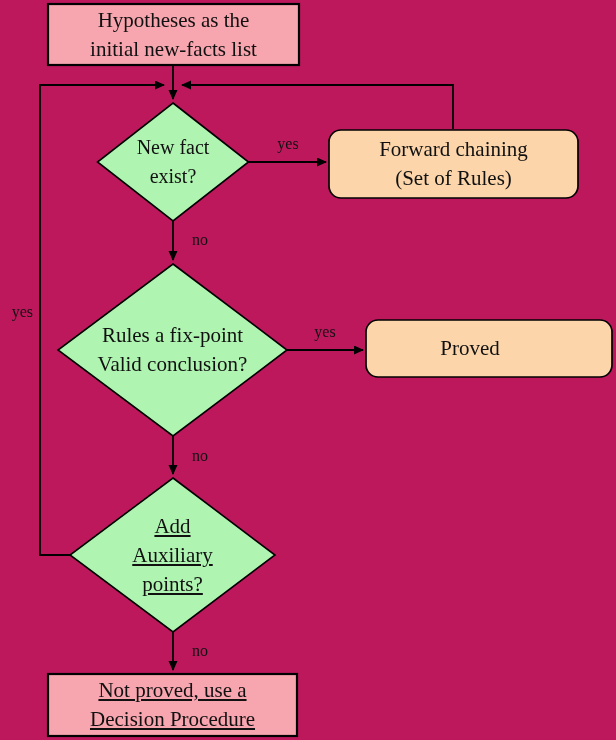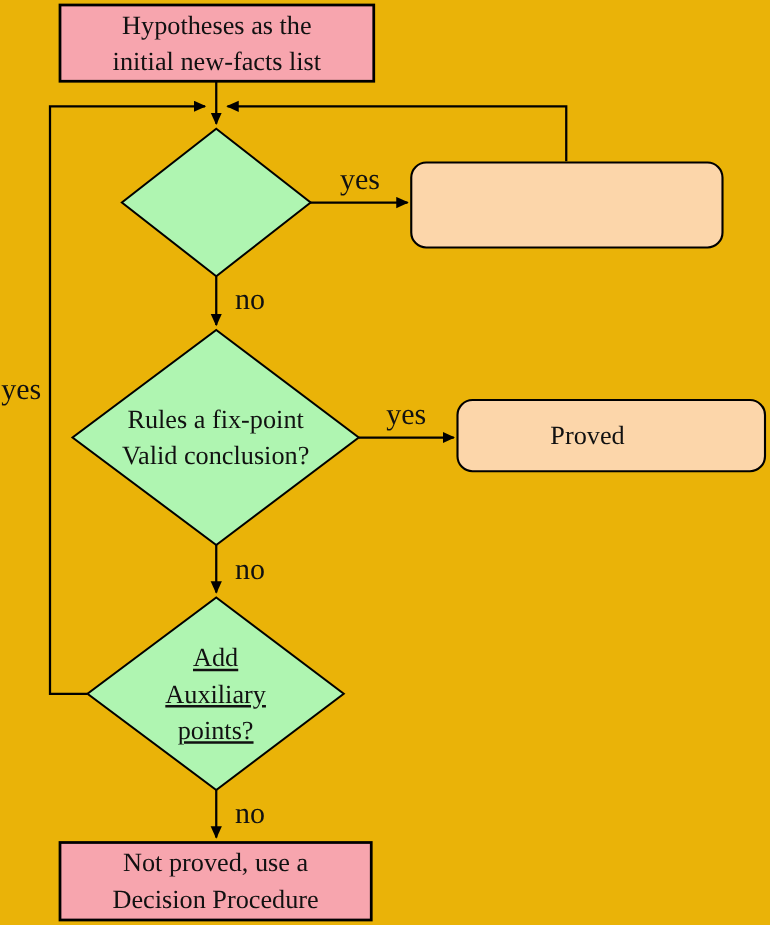--- a/index.html
+++ b/index.html
@@ -5,21 +5,21 @@
   html, body {
     margin: 0;
     padding: 0;
     background: #ffffff;
     font-family: "Liberation Serif", "DejaVu Serif", serif;
   }
   .canvas {
     position: relative;
     width: 616px;
     height: 740px;
-    background: #eab308;
+    background: #be185d;
     overflow: hidden;
   }
   .canvas svg {
     position: absolute;
     left: 0;
     top: 0;
   }
   .edge {
     fill: none;
     stroke: #000000;
@@ -38,21 +38,21 @@
     justify-content: center;
     text-align: center;
     white-space: pre-line;
     color: #111111;
     font-size: 21px;
     line-height: 29px;
     pointer-events: none;
   }
   .edge-lbl {
     position: absolute;
-    font-size: 24px;
+    font-size: 16px;
     line-height: 24px;
     color: #111111;
     white-space: nowrap;
     pointer-events: none;
   }
   .edge-lbl.center { text-align: center; }
   .edge-lbl.right  { text-align: right; }
   .edge-lbl.left   { text-align: center; }
 </style>
 </head>
@@ -87,32 +87,36 @@
     <rect class="shape round-node" x="366" y="320" width="246" height="57" rx="12" ry="12" fill="#FCD6AA"></rect>
 
     <polygon class="shape diamond-node" points="173,478 275,555 173,632 70,555" fill="#AFF5B1"></polygon>
 
     <rect class="shape rect-node" x="48" y="674" width="249" height="62" fill="#F7A5AE"></rect>
   </svg>
 
   <div class="lbl" style="left:48px; top:4px; width:251px; height:61px;">Hypotheses as the
 initial new-facts list</div>
 
+  <div class="lbl" style="left:98px; top:103px; width:150px; height:118px; font-size:20px;">New fact
+exist?</div>
 
+  <div class="lbl" style="left:329px; top:130px; width:249px; height:68px;">Forward chaining
+(Set of Rules)</div>
 
   <div class="lbl" style="left:58px; top:264px; width:229px; height:172px;">Rules a fix-point
 Valid conclusion?</div>
 
   <div class="lbl" style="left:366px; top:320px; width:208px; height:57px;">Proved</div>
 
   <div class="lbl" style="left:70px; top:478px; width:205px; height:154px;text-decoration:underline;">Add
 Auxiliary
 points?</div>
 
-  <div class="lbl" style="left:48px; top:674px; width:249px; height:62px;">Not proved, use a
+  <div class="lbl" style="left:48px; top:674px; width:249px; height:62px;text-decoration:underline;">Not proved, use a
 Decision Procedure</div>
 
   <div class="edge-lbl center" style="left:266px; top:132px; width:44px;">yes</div>
 
   <div class="edge-lbl left" style="left:180px; top:228px; width:40px;">no</div>
 
   <div class="edge-lbl center" style="left:303px; top:320px; width:44px;">yes</div>
 
   <div class="edge-lbl left" style="left:180px; top:444px; width:40px;">no</div>
 

